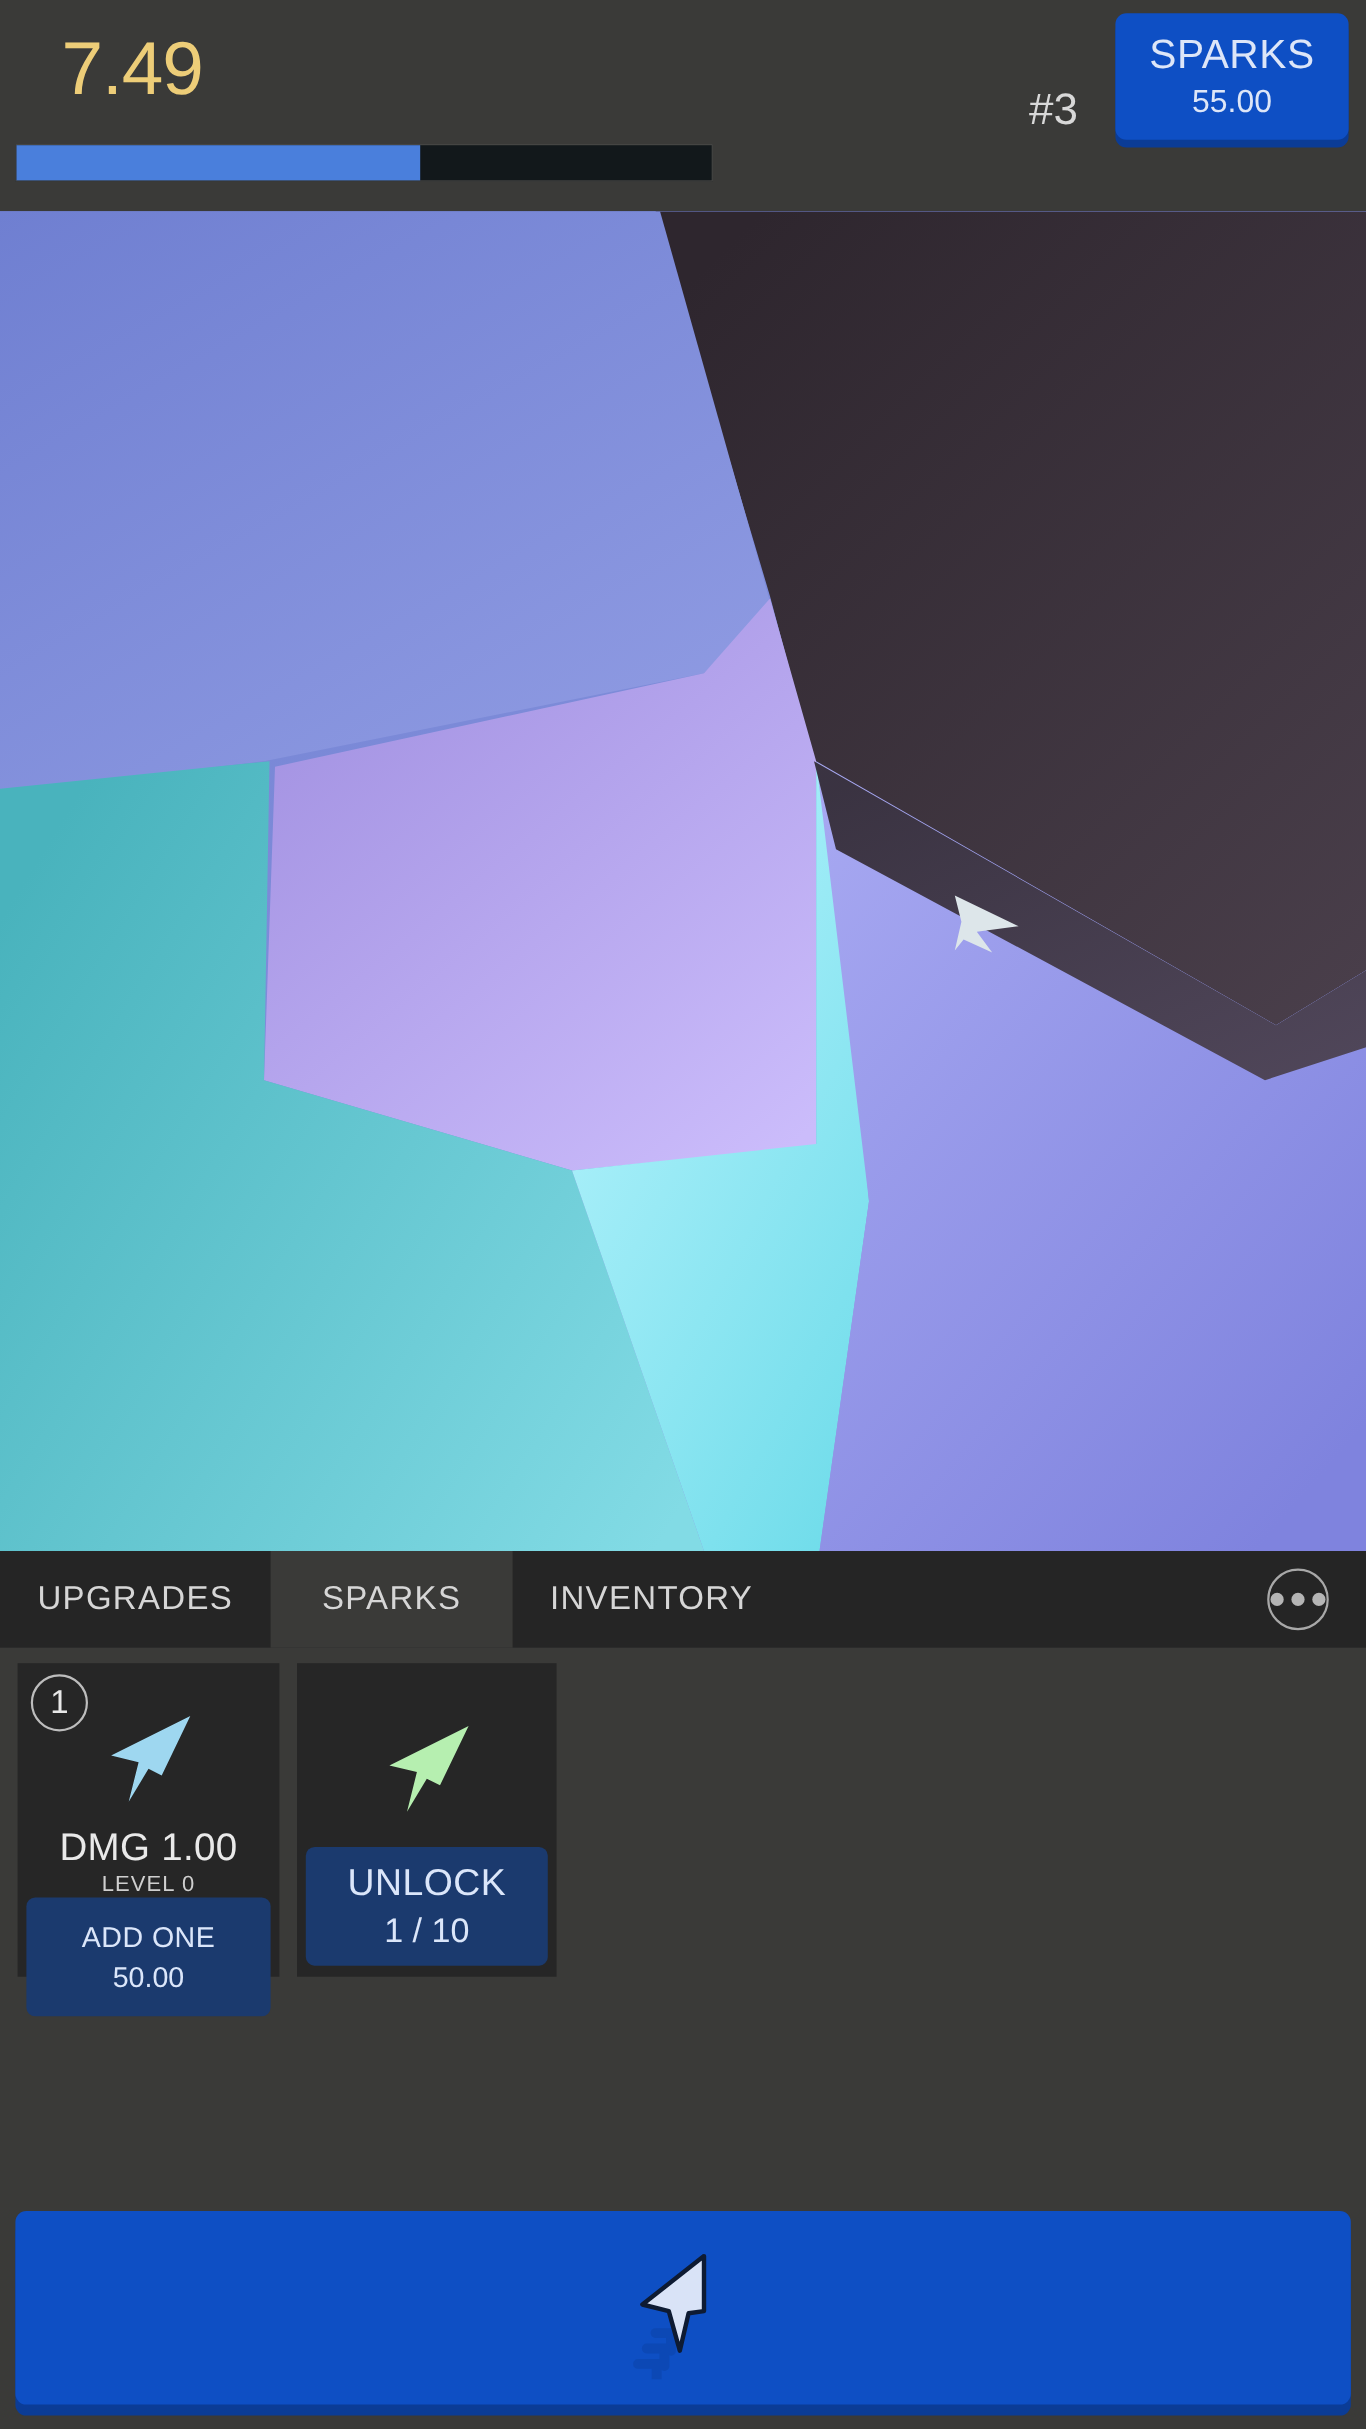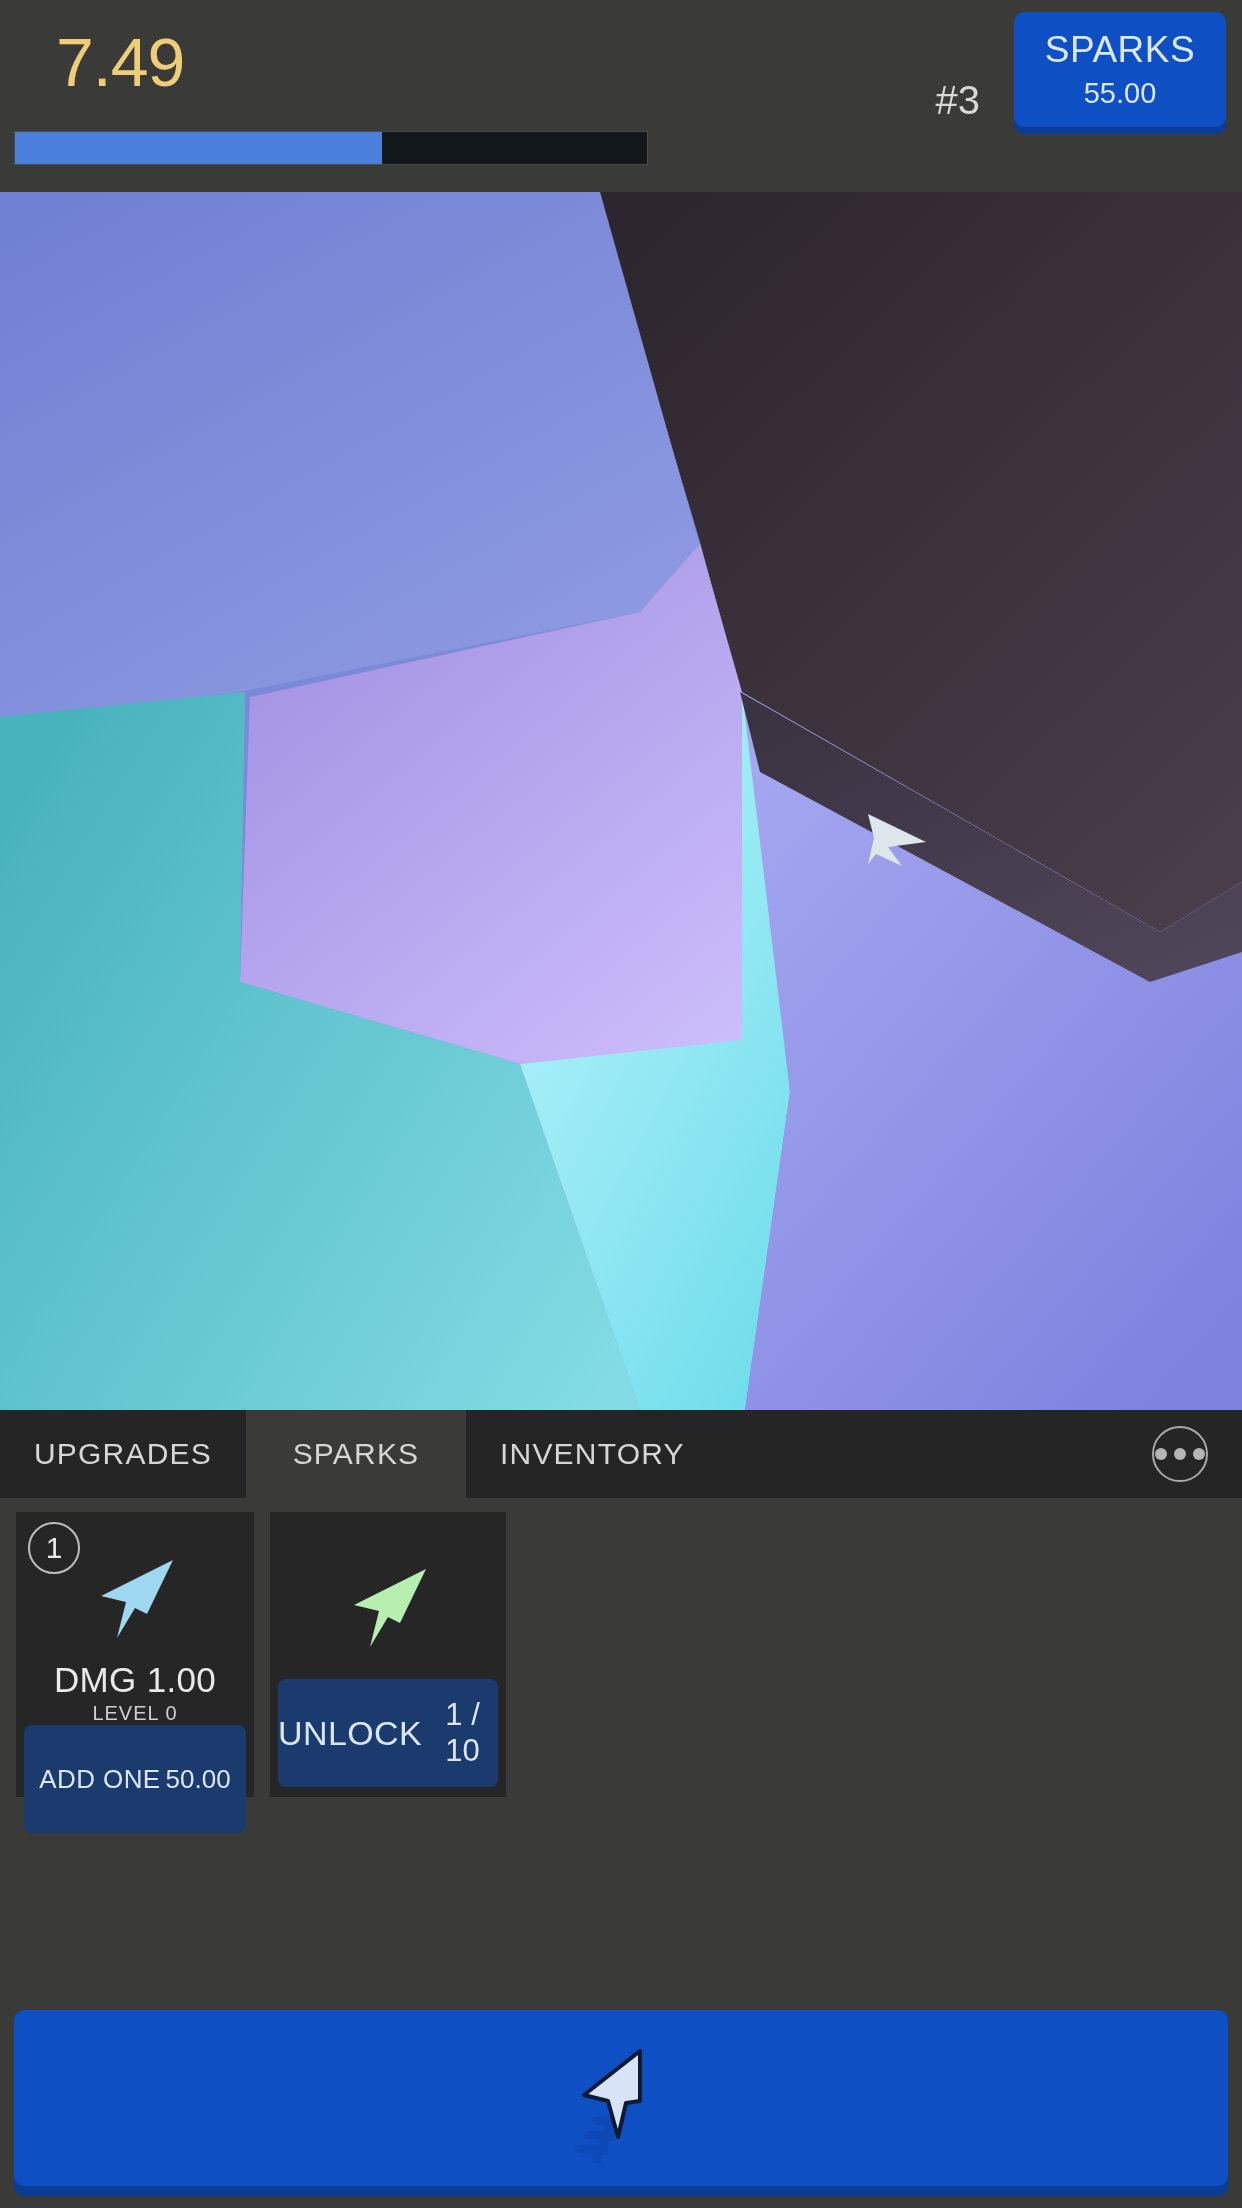--- a/index.html
+++ b/index.html
@@ -201,21 +201,21 @@
     justify-content:center;
   }
   .act-btn {
     background:#1b3a6e;
     border:none;
     border-radius:8px;
     color:#dbe6fa;
     height:108px;
     flex:1;
     display:flex;
-    flex-direction:row;
+    flex-direction:column;
     align-items:center;
     justify-content:center;
     gap:5px;
     cursor:pointer;
     font-family:"Liberation Sans", sans-serif;
   }
   .act-btn .ab-label { font-size:26px; letter-spacing:0.4px; }
   .act-btn .ab-value { font-size:26px; }
   .act-btn.wide { width:100%; }
   .act-btn.wide .ab-label { font-size:34px; }

